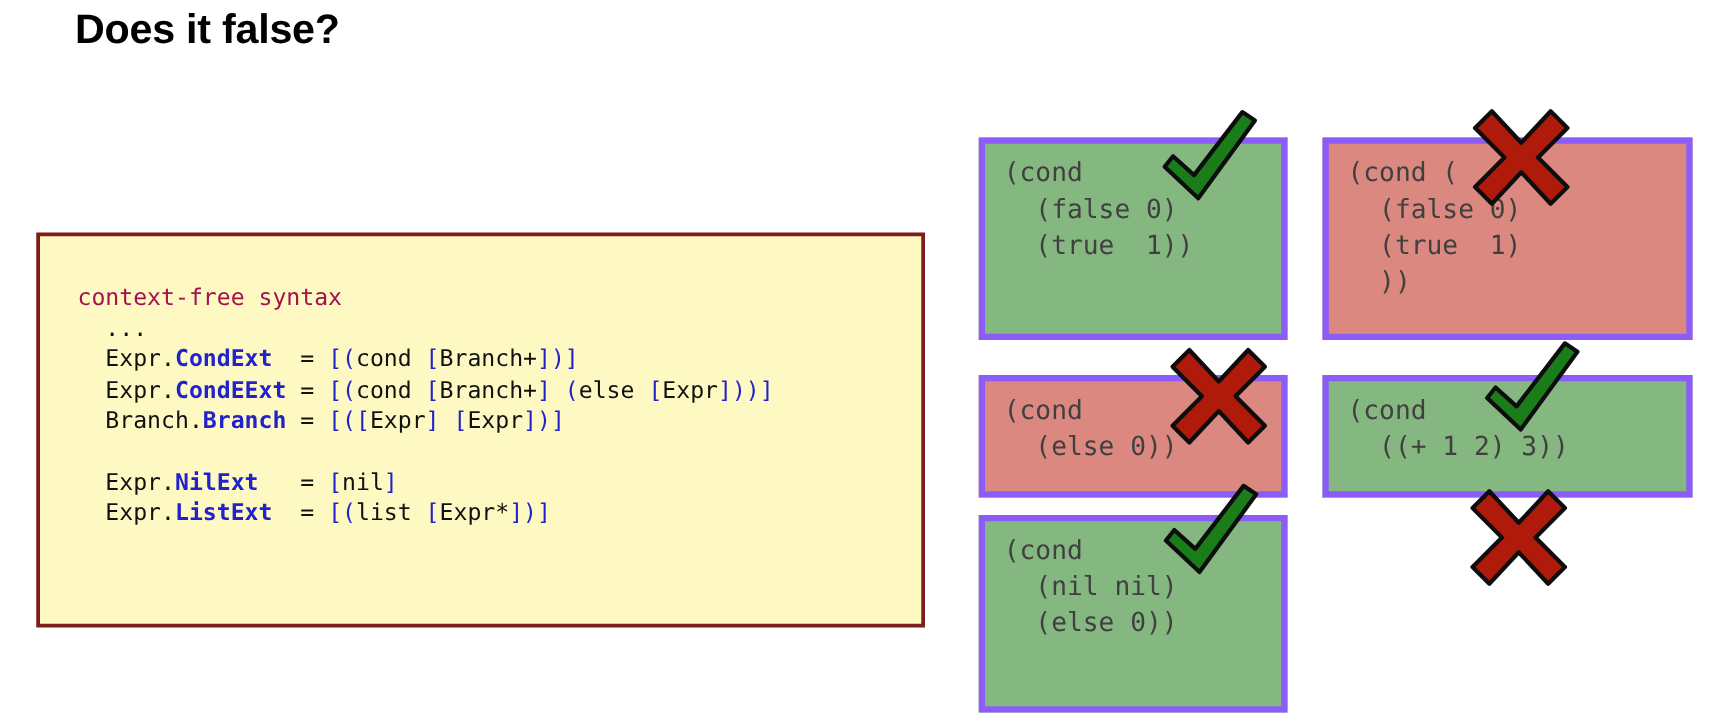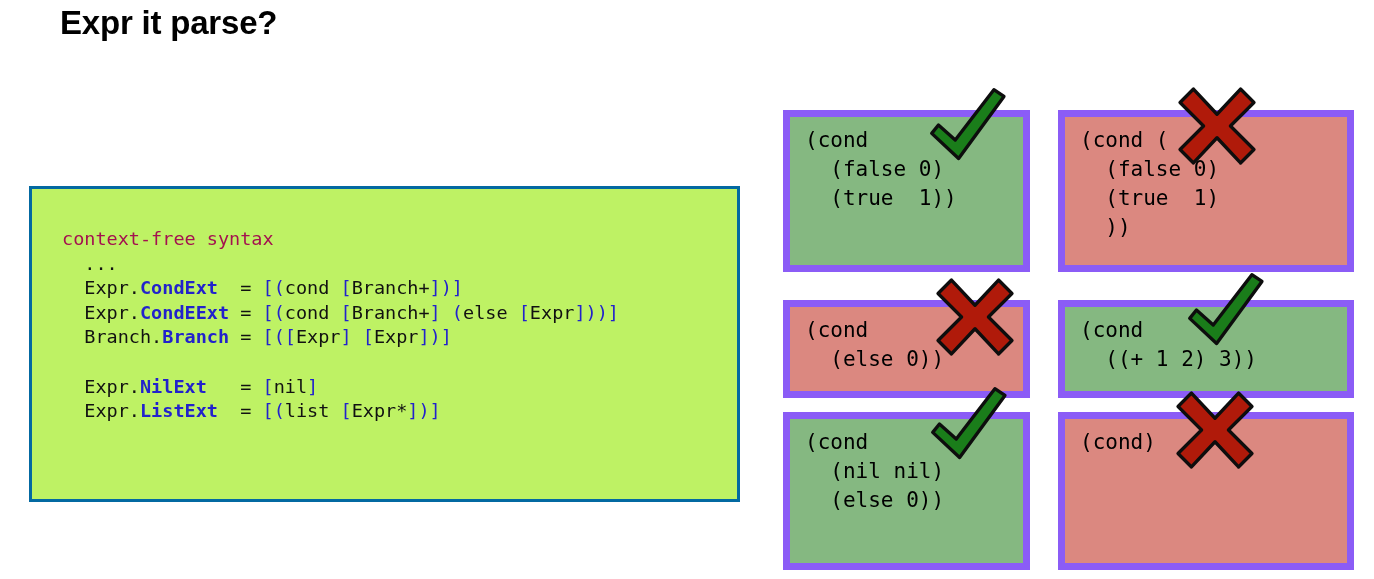--- a/index.html
+++ b/index.html
@@ -30,22 +30,22 @@
   }
 
   
   #code-panel {
     position: absolute;
     left: 29px;
     top: 186px;
     width: 711px;
     height: 316px;
     box-sizing: border-box;
-    border: 3px solid #0369a1;
-    background: #bef264;
+    border: 3px solid #7f1d1d;
+    background: #fef9c3;
   }
   #code-block {
     position: absolute;
     left: 30px;
     top: 38px;
     font-family: "DejaVu Sans Mono", monospace;
     font-size: 18.5px;
     line-height: 24.6px;
     white-space: pre;
     color: #111111;
@@ -60,25 +60,25 @@
   #examples-grid {
     position: absolute;
     left: 783px;
     top: 110px;
     width: 544px;
     height: 460px;
   }
   .example-box {
     position: absolute;
     box-sizing: border-box;
-    border: 7px solid #8b5cf6;
+    border: 5px solid #8b5cf6;
     font-family: "DejaVu Sans Mono", monospace;
     font-size: 21px;
     line-height: 29px;
-    color: #000000;
+    color: #404040;
   }
   .example-box .code {
     position: absolute;
     left: 15px;
     top: 9px;
     white-space: pre;
     display: block;
   }
   .box-ok   { background: #85b881; }
   .box-bad  { background: #db8880; }
@@ -102,21 +102,21 @@
   .mark-r1a { left: 142px; top: -22px; }
   .mark-r1b { left: 392px; top: -26px; }
   .mark-r2a { left: 150px; top: 165px; }
   .mark-r2b { left: 400px; top: 163px; }
   .mark-r3a { left: 143px; top: 277px; }
   .mark-r3b { left: 390px; top: 278px; }
 </style>
 </head>
 <body style="background: rgb(255, 255, 255);">
 
-<div id="slide-title">Expr it parse?</div>
+<div id="slide-title">Does it false?</div>
 
 <div id="code-panel">
   <div id="code-block"><span class="code-line"><span class="kw" style="color: rgb(164, 17, 79);">context-free syntax</span></span><span class="code-line"><span class="plain">  ...</span></span><span class="code-line"><span class="plain">  Expr.</span><span class="sort" style="color: rgb(34, 34, 204);">CondExt</span><span class="plain">  = </span><span class="brk" style="color: rgb(34, 34, 204);">[(</span><span class="plain">cond </span><span class="brk" style="color: rgb(34, 34, 204);">[</span><span class="plain">Branch+</span><span class="brk" style="color: rgb(34, 34, 204);">])]</span></span><span class="code-line"><span class="plain">  Expr.</span><span class="sort" style="color: rgb(34, 34, 204);">CondEExt</span><span class="plain"> = </span><span class="brk" style="color: rgb(34, 34, 204);">[(</span><span class="plain">cond </span><span class="brk" style="color: rgb(34, 34, 204);">[</span><span class="plain">Branch+</span><span class="brk" style="color: rgb(34, 34, 204);">] (</span><span class="plain">else </span><span class="brk" style="color: rgb(34, 34, 204);">[</span><span class="plain">Expr</span><span class="brk" style="color: rgb(34, 34, 204);">]))]</span></span><span class="code-line"><span class="plain">  Branch.</span><span class="sort" style="color: rgb(34, 34, 204);">Branch</span><span class="plain"> = </span><span class="brk" style="color: rgb(34, 34, 204);">[([</span><span class="plain">Expr</span><span class="brk" style="color: rgb(34, 34, 204);">] [</span><span class="plain">Expr</span><span class="brk" style="color: rgb(34, 34, 204);">])]</span></span><span class="code-line"><span class="plain"> </span></span><span class="code-line"><span class="plain">  Expr.</span><span class="sort" style="color: rgb(34, 34, 204);">NilExt</span><span class="plain">   = </span><span class="brk" style="color: rgb(34, 34, 204);">[</span><span class="plain">nil</span><span class="brk" style="color: rgb(34, 34, 204);">]</span></span><span class="code-line"><span class="plain">  Expr.</span><span class="sort" style="color: rgb(34, 34, 204);">ListExt</span><span class="plain">  = </span><span class="brk" style="color: rgb(34, 34, 204);">[(</span><span class="plain">list </span><span class="brk" style="color: rgb(34, 34, 204);">[</span><span class="plain">Expr*</span><span class="brk" style="color: rgb(34, 34, 204);">])]</span></span></div>
 </div>
 
 <div id="examples-grid">
 
   <div class="example-box box-ok col-a row-1" style="background: rgb(133, 184, 129);">
     <span class="code">(cond
   (false 0)
@@ -164,22 +164,19 @@
     <span class="code">(cond
   (nil nil)
   (else 0))</span>
   </div>
   <span class="mark mark-r3a">
     <svg viewBox="0 0 100 100">
       <path d="M8 54 L16 44 L36 62 L82 2 L94 10 L40 84 Z" fill="#1a7d1a" stroke="#0d0d0d" stroke-width="4" stroke-linejoin="round"></path>
     </svg>
   </span>
 
-  <div class="example-box box-bad col-b row-3" style="background: rgb(219, 136, 128);">
-    <span class="code">(cond)</span>
-  </div>
   <span class="mark mark-r3b">
     <svg viewBox="0 0 100 100">
       <path d="M22 6 L50 36 L78 6 L94 22 L66 50 L94 78 L78 94 L50 64 L22 94 L6 78 L34 50 L6 22 Z" fill="#b01a0a" stroke="#0d0d0d" stroke-width="4" stroke-linejoin="round"></path>
     </svg>
   </span>
 
 </div>
 
 </body></html>

